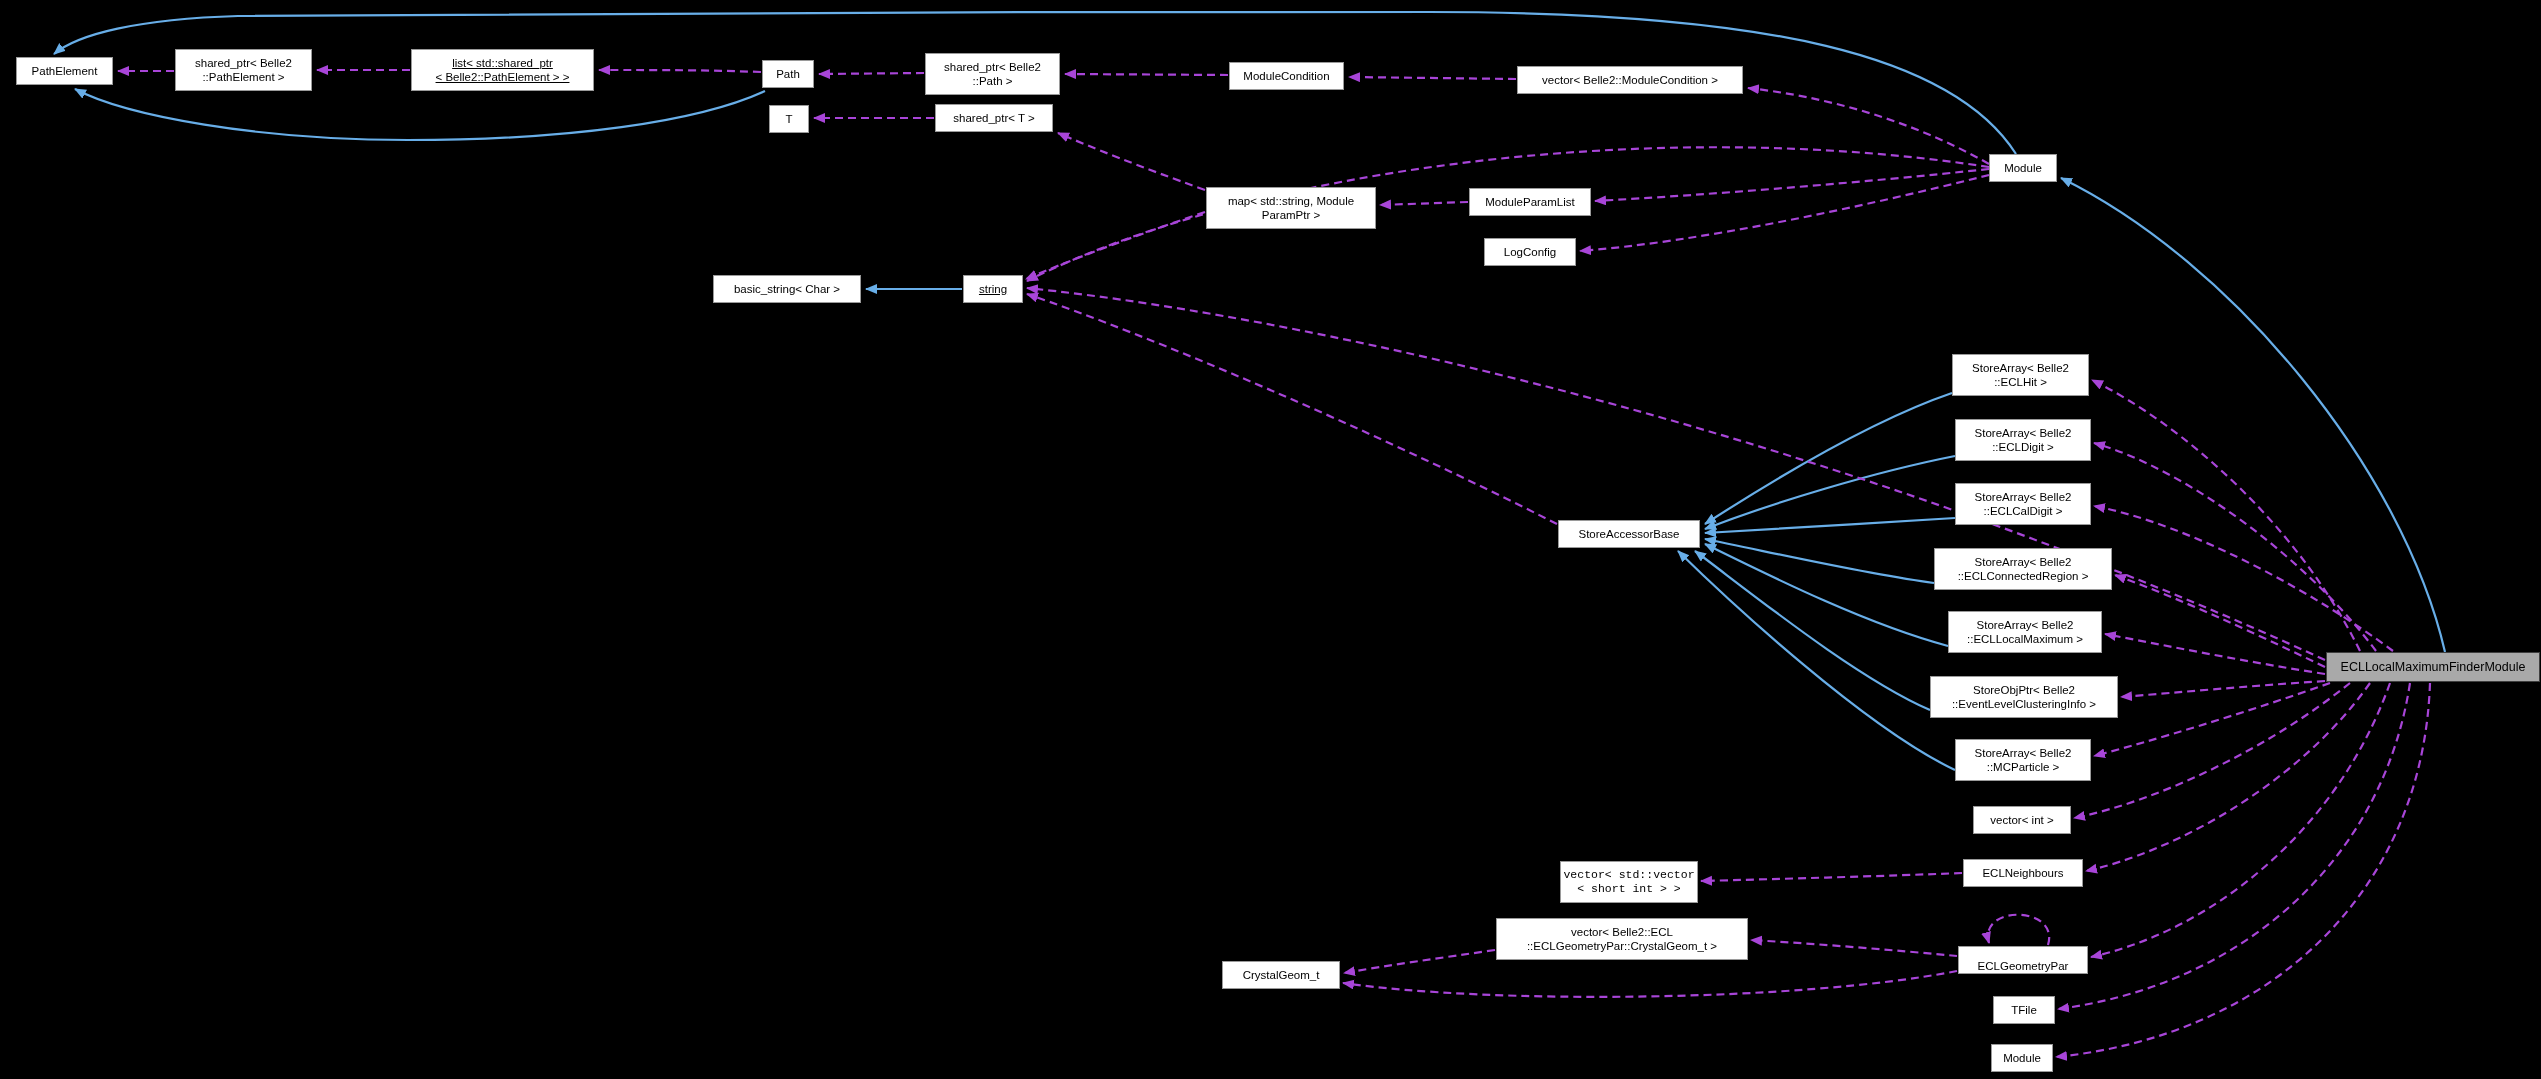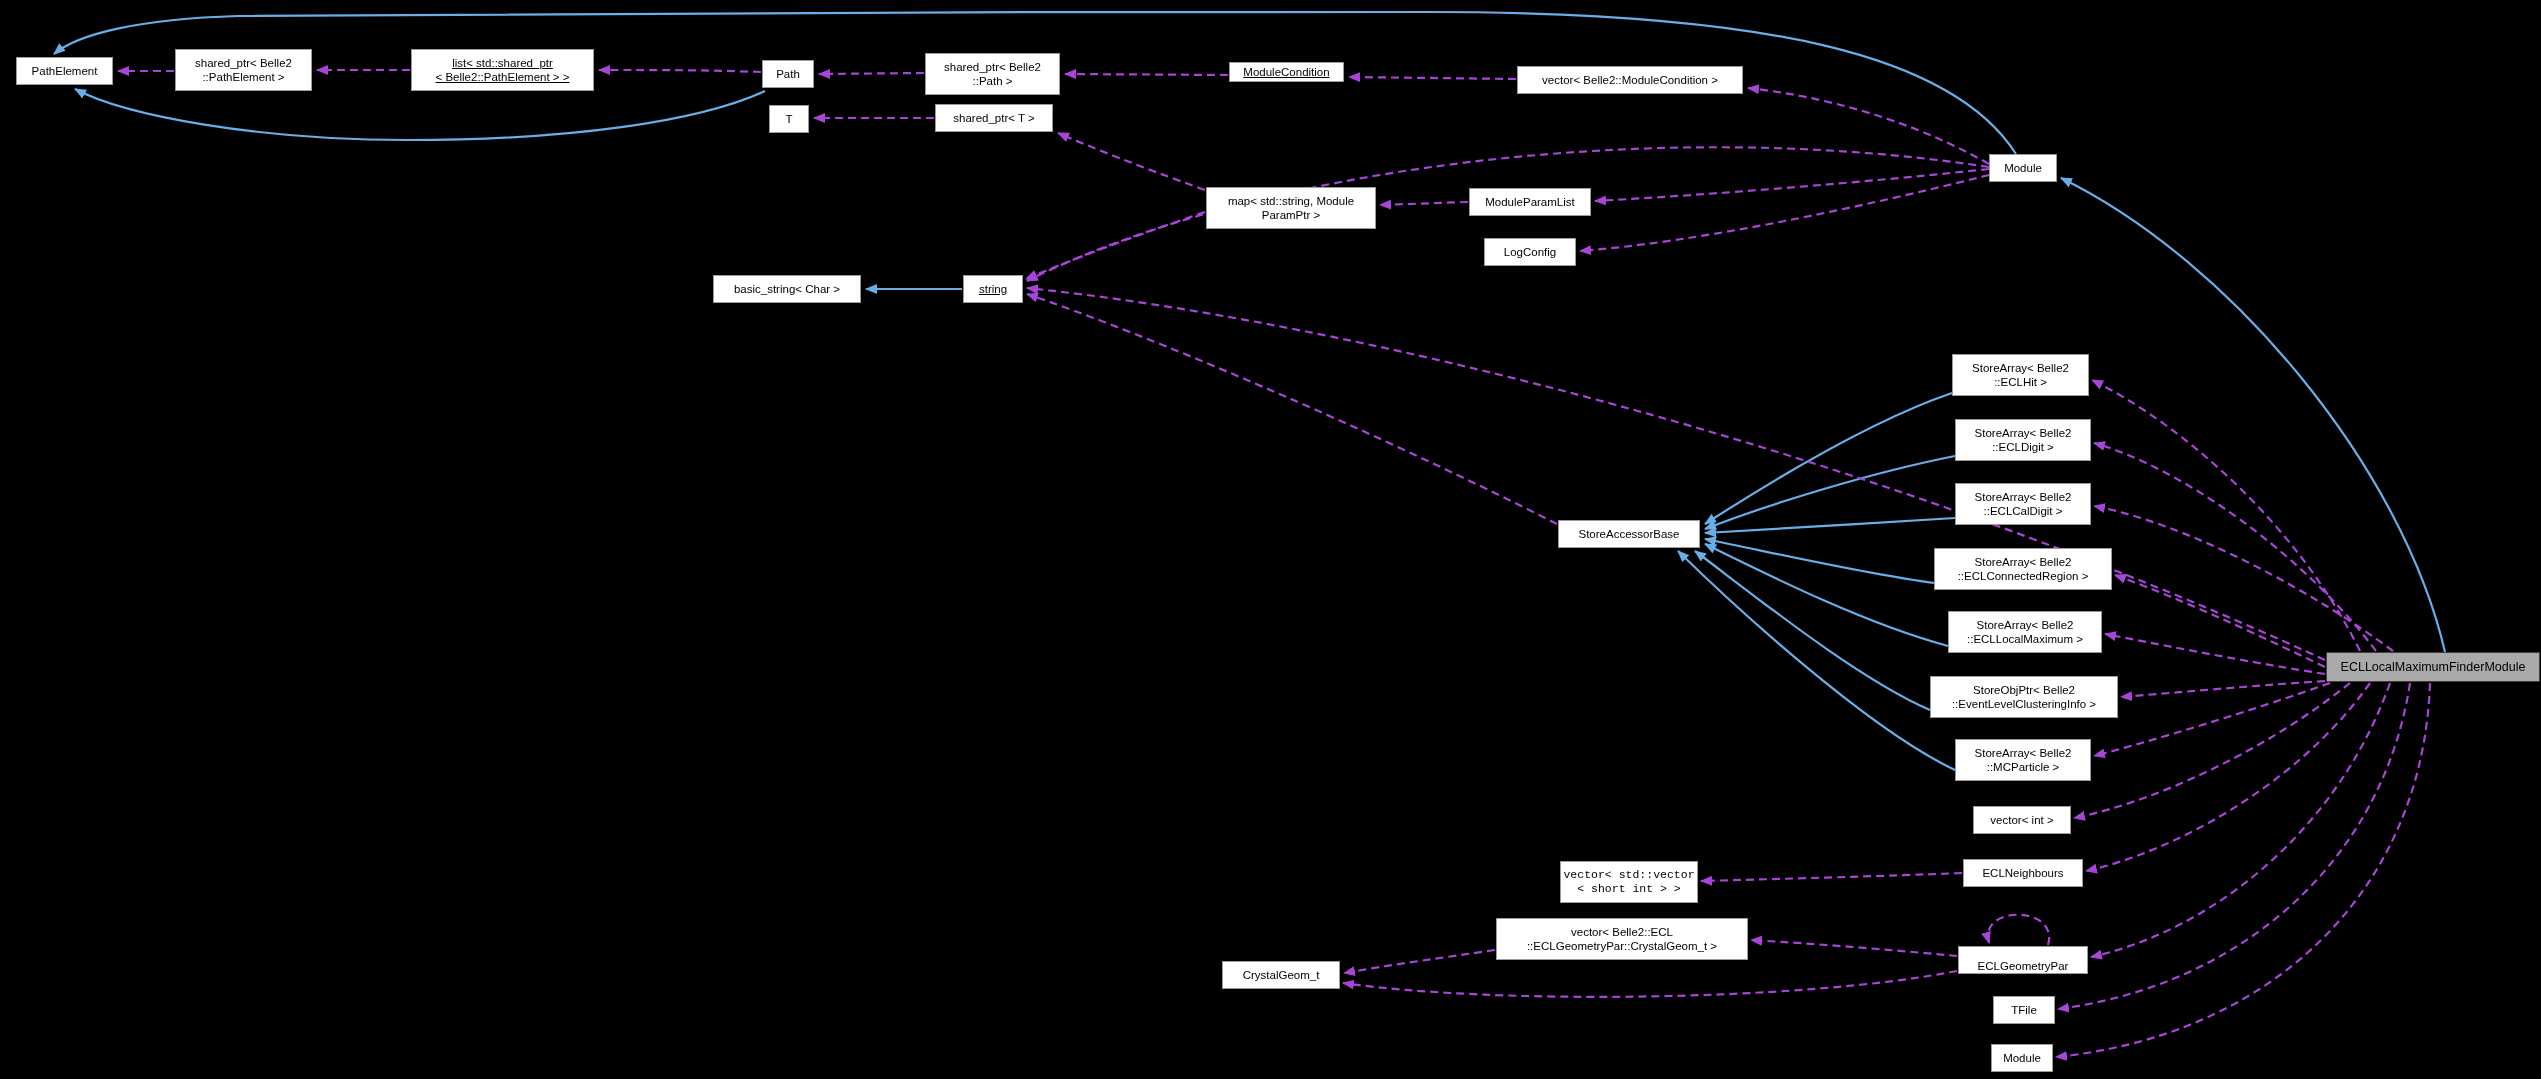--- a/index.html
+++ b/index.html
@@ -102,21 +102,21 @@
         <span>list&lt; std::shared_ptr</span>
         <span>&lt; Belle2::PathElement &gt; &gt;</span>
       </div>
       <div class="node" style="left: 754px; top: 60px; width: 52px; height: 28px;">
         <span>Path</span>
       </div>
       <div class="node" style="left: 917px; top: 53px; width: 135px; height: 42px;">
         <span>shared_ptr&lt; Belle2</span>
         <span>::Path &gt;</span>
       </div>
-      <div class="node" style="left: 1221px; top: 62px; width: 115px; height: 20px; text-decoration: underline;">
+      <div class="node" style="left: 1221px; top: 62px; width: 115px; height: 28px;">
         <span>ModuleCondition</span>
       </div>
       <div class="node" style="left: 1509px; top: 66px; width: 226px; height: 28px;">
         <span>vector&lt; Belle2::ModuleCondition &gt;</span>
       </div>
       <div class="node" style="left: 761px; top: 105px; width: 40px; height: 28px;">
         <span>T</span>
       </div>
       <div class="node" style="left: 927px; top: 104px; width: 118px; height: 28px;">
         <span>shared_ptr&lt; T &gt;</span>

